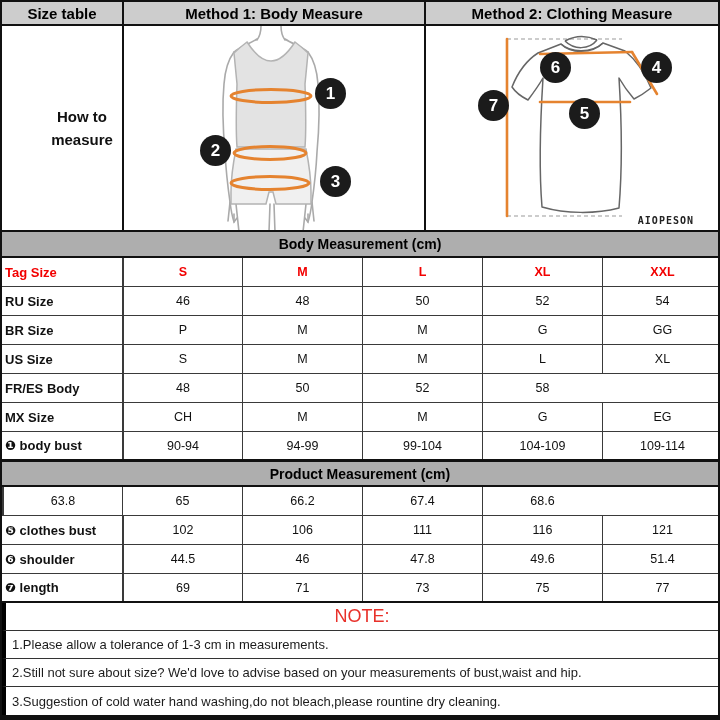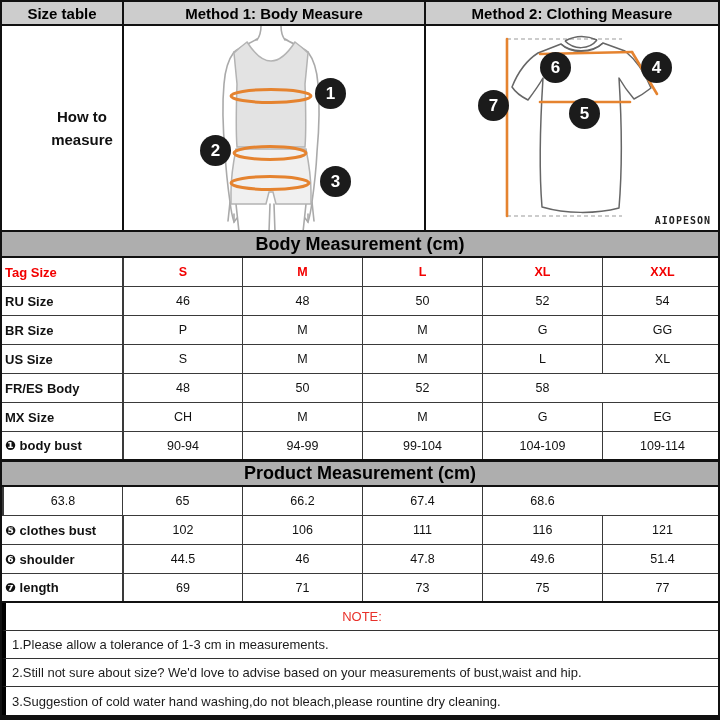--- a/index.html
+++ b/index.html
@@ -27,36 +27,36 @@
   .illus { height:206px; border-bottom:2px solid #111; }
   .illus .cell { position:relative; padding:0; border-left:2px solid #111; }
   .illus .cell:first-child { border-left:none; }
   .howto { display:flex; flex-direction:column; align-items:center; justify-content:center;
            font-weight:bold; font-size:15px; line-height:1.55;margin-left:40px; }
   .figwrap { width:100%; height:100%; position:relative; background:#fff; }
   .figwrap svg { position:absolute; left:0; top:0; }
   .marker { position:absolute; width:31px; height:31px; border-radius:50%;
             background:#1b1b1b; color:#fff; font-weight:bold; font-size:17px;
             display:flex; align-items:center; justify-content:center; z-index:3; }
-  .brand { position:absolute; right:7px; bottom:4px; z-index:2;
+  .brand { position:absolute; right:24px; bottom:4px; z-index:2;
            font-family:"DejaVu Sans Mono","Liberation Mono",monospace;
            font-size:10px; font-weight:bold; letter-spacing:1px; color:#222; }
   
   .sectitle { height:26px; background:#aeaeae; border-bottom:2px solid #111;
               display:flex; align-items:center; justify-content:center;
-              font-weight:bold; font-size:18px; color:#000; }
+              font-weight:bold; font-size:14px; color:#000; }
   .sec2 { border-top:1px solid #111; }
   
   .trow { height:29px; border-bottom:1px solid #3a3a3a; }
   .trow.thick { border-bottom:2px solid #111; }
   .red .cell { color:#f20000; }
   .red .cell { font-weight:bold; }
   
   .notetitle { height:28px; display:flex; align-items:center; justify-content:center;
-               color:#e8312a; font-size:13px; border-bottom:1px solid #333;
+               color:#e8312a; font-size:18px; border-bottom:1px solid #333;
                border-left:4px solid #000; }
   .noterow { height:28px; display:flex; align-items:center; padding-left:6px;
              font-size:13px; color:#1c1c1c; border-bottom:1px solid #333;
              border-left:4px solid #000; }
   .noterow:last-child { border-bottom:none; }
 </style>
 </head>
 <body>
 
 <div class="sheet">

